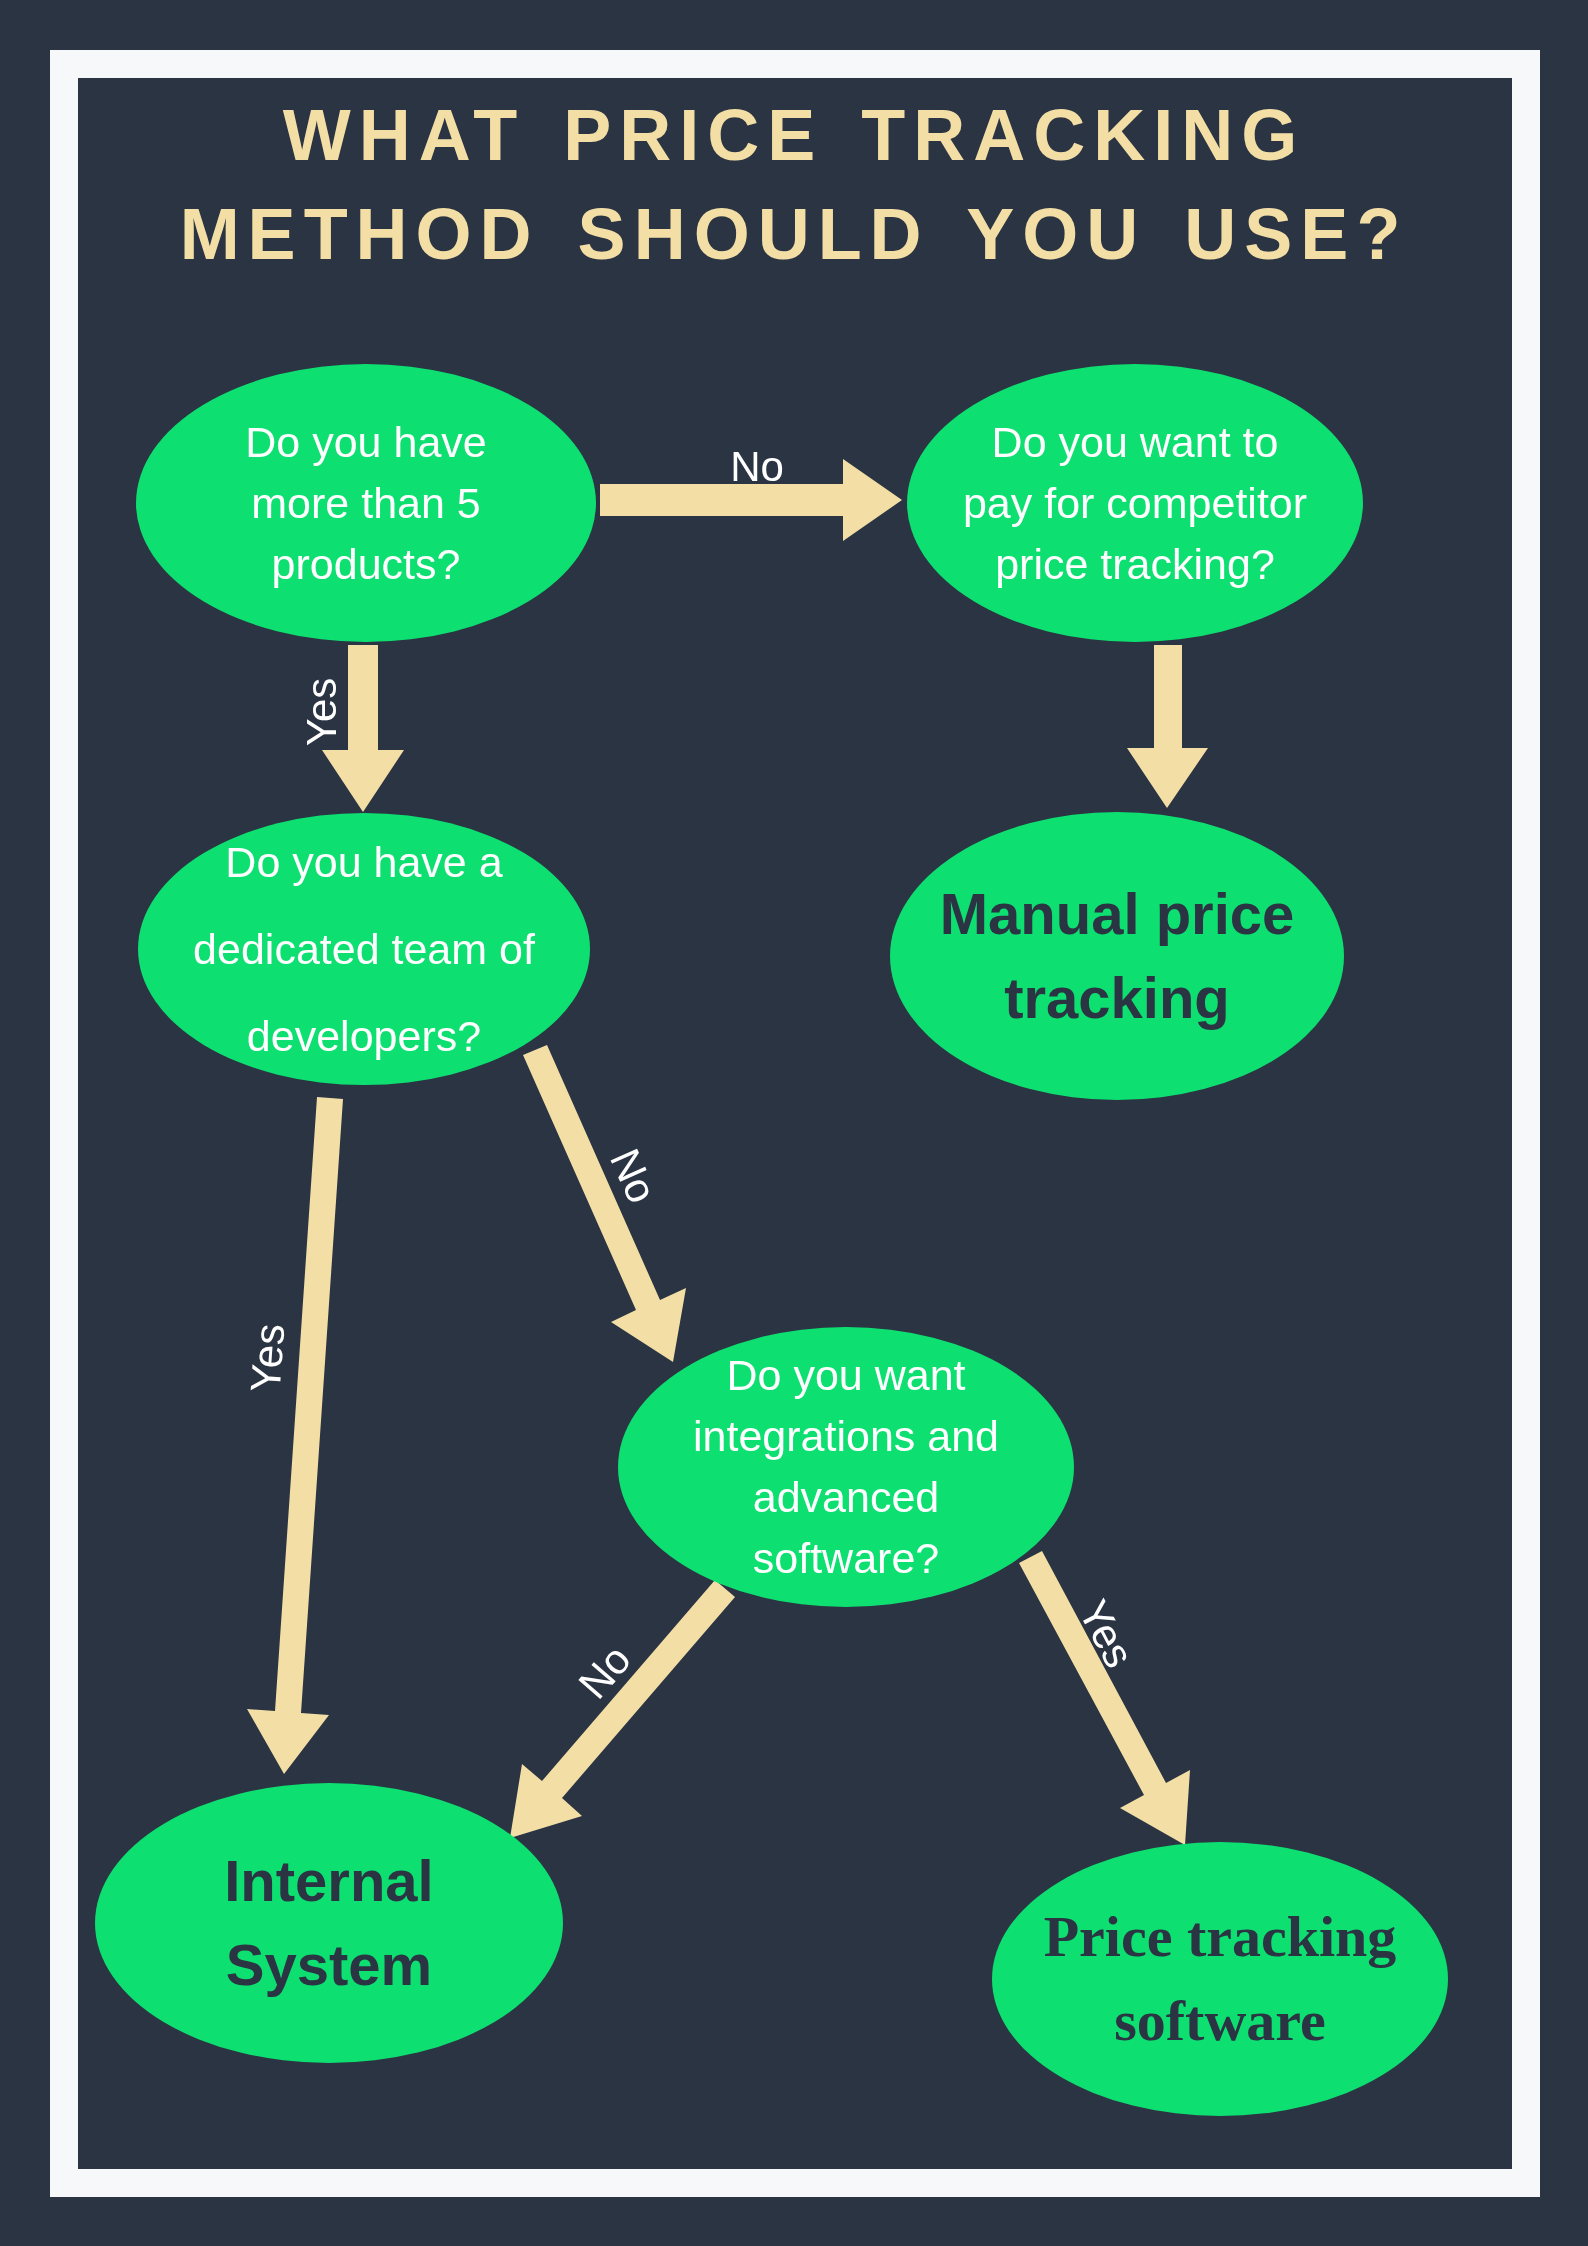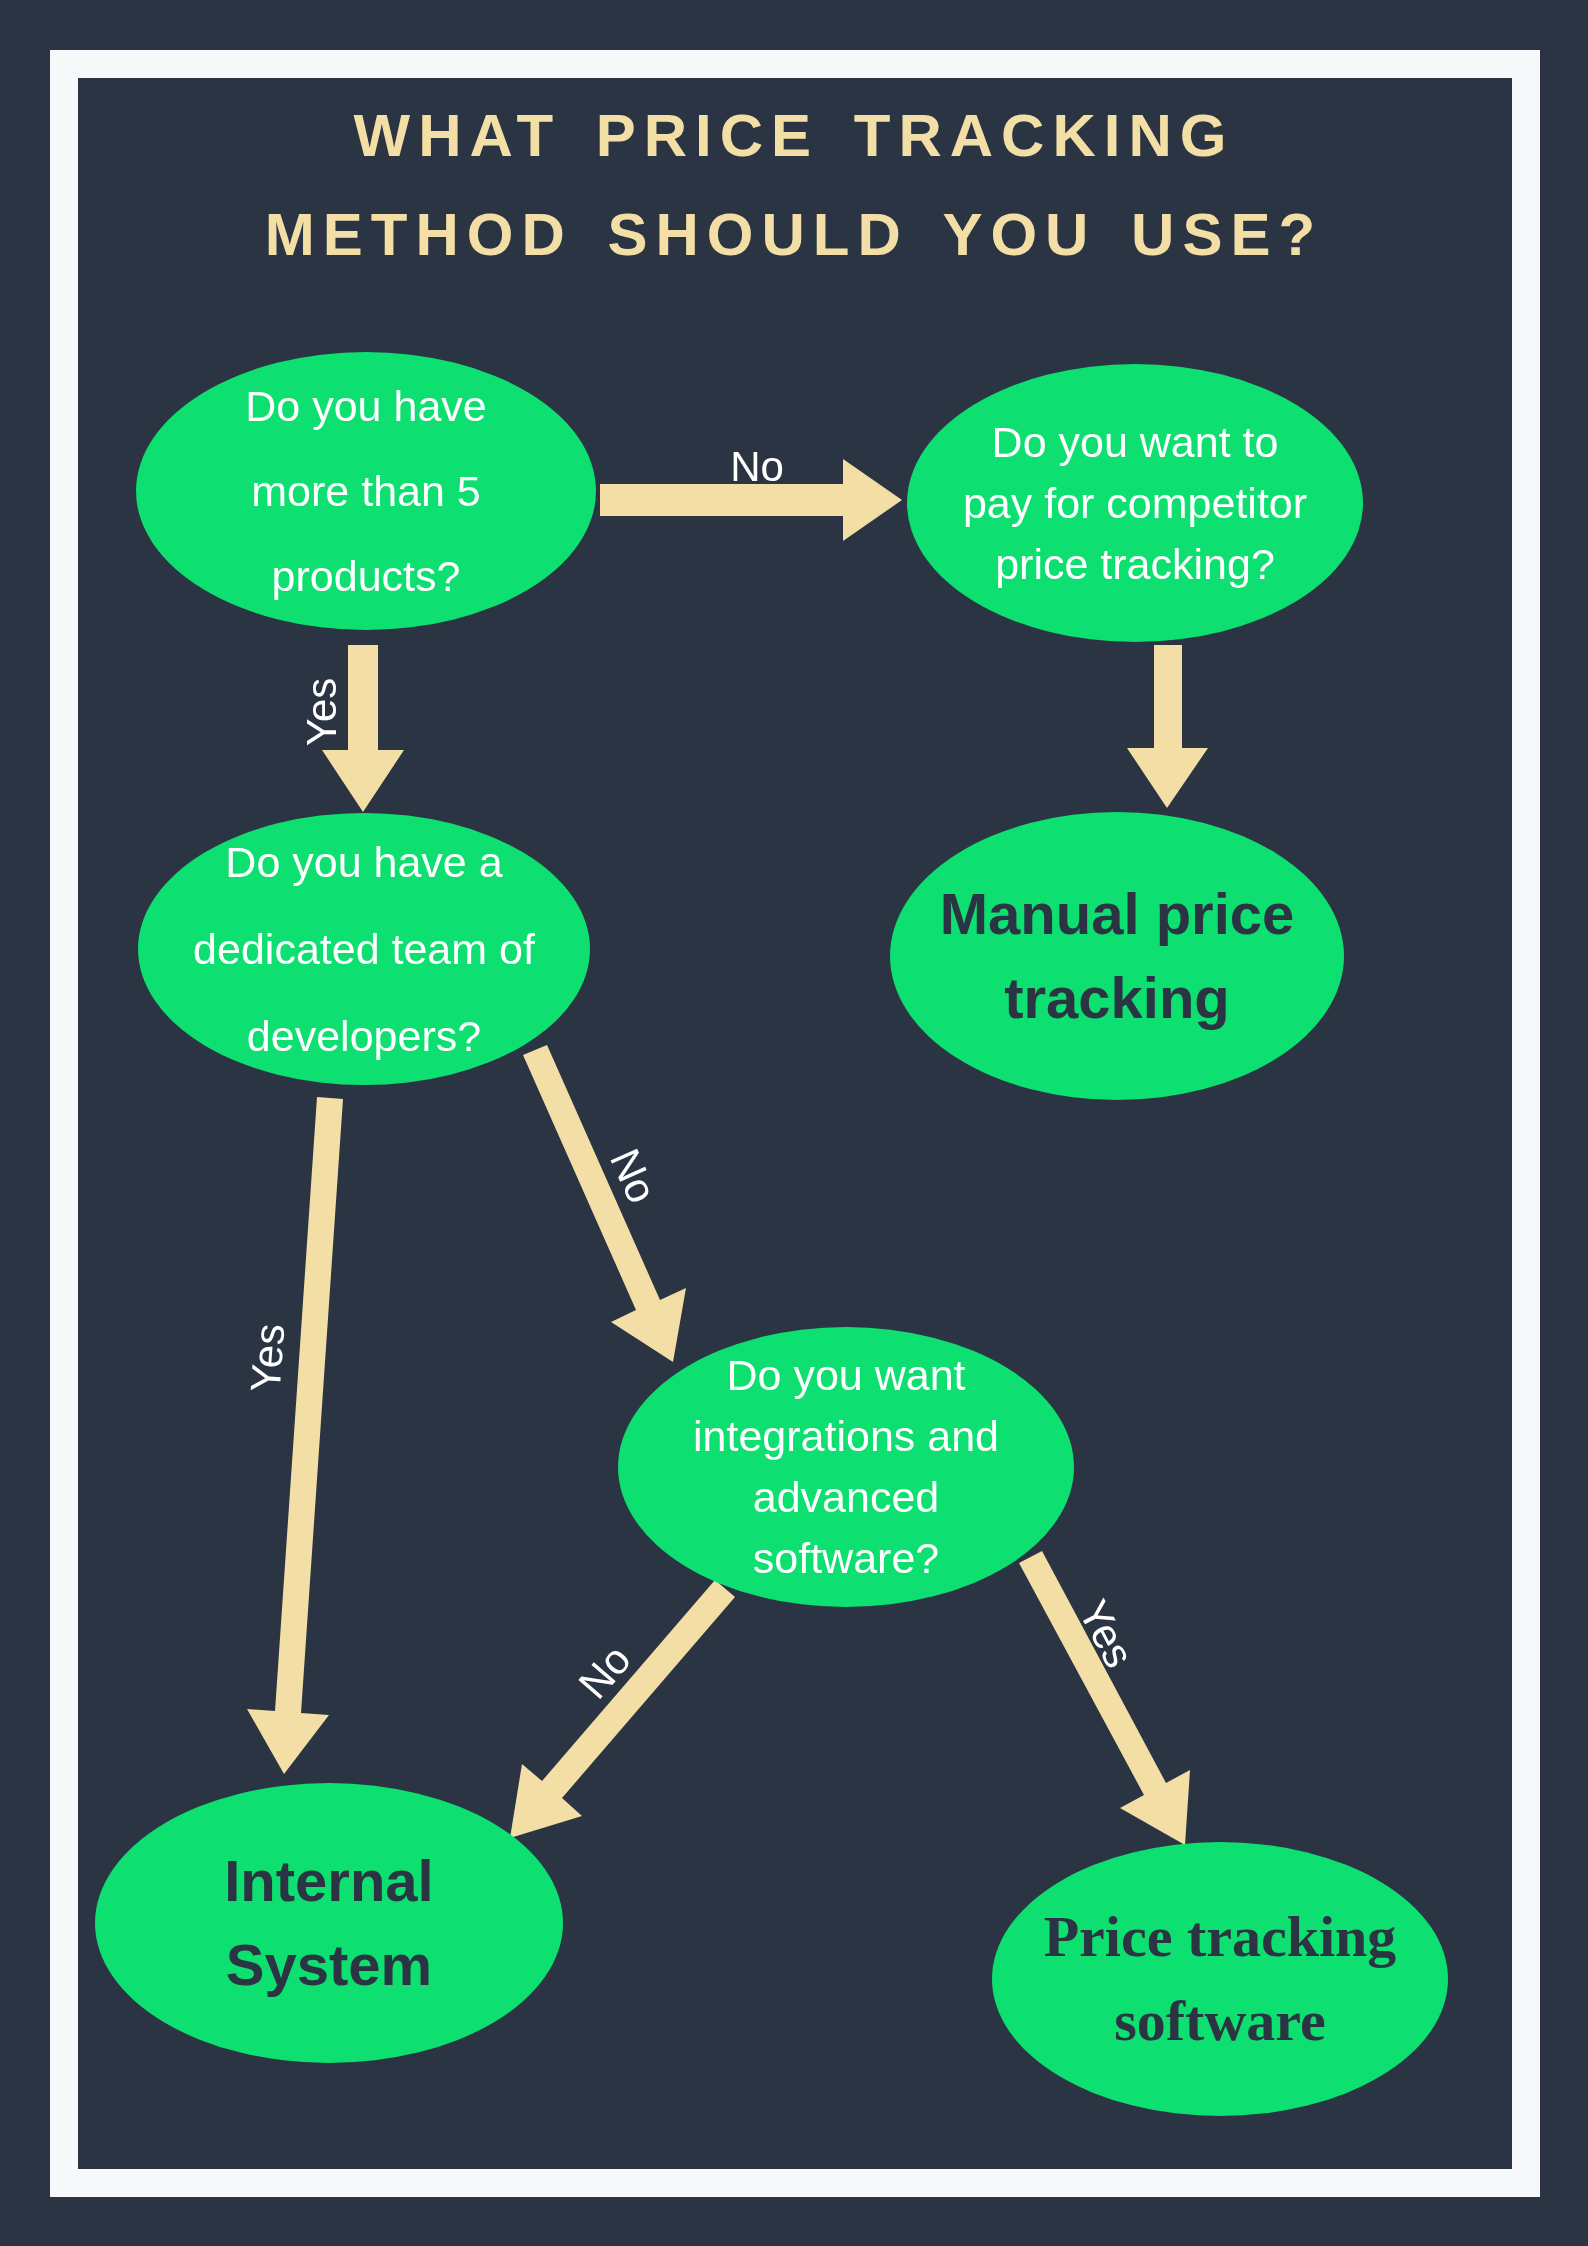--- a/index.html
+++ b/index.html
@@ -25,21 +25,21 @@
     border:28px solid var(--panel_frame);
     pointer-events:none;
   }
   .title{
     position:absolute;
     left:0;right:0;
     top:86px;
     text-align:center;
     color:var(--title_text);
     font-weight:700;
-    font-size:60px;
+    font-size:72px;
     line-height:99px;
     letter-spacing:8px;
     word-spacing:10px;
   }
   .node{
     position:absolute;
     border-radius:50%;
     background:var(--node_fill);
     display:flex;
     flex-direction:column;
@@ -86,21 +86,21 @@
   <svg class="arrows" width="1588" height="2246" viewBox="0 0 1588 2246">
     <polygon class="arrow" points="600,484 843,484 843,459 902,500 843,541 843,516 600,516"></polygon>
     <polygon class="arrow" points="348,645 378,645 378,750 404,750 363,812 322,750 348,750"></polygon>
     <polygon class="arrow" points="1154,645 1182,645 1182,748 1208,748 1167,808 1127,748 1154,748"></polygon>
     <polygon class="arrow" points="317,1097 343,1099 301,1713 329,1715 284,1774 247,1709 275,1711"></polygon>
     <polygon class="arrow" points="523,1055 547,1045 660,1300 686,1288 673,1362 611,1322 636,1310"></polygon>
     <polygon class="arrow" points="715,1580 735,1597 562,1798 582,1816 510,1838 522,1764 542,1781"></polygon>
     <polygon class="arrow" points="1019,1563 1042,1551 1166,1783 1190,1770 1185,1845 1120,1808 1144,1795"></polygon>
   </svg>
 
-  <div class="node question" style="left:136px;top:352px;width:460px;height:278px;gap:24px;">
+  <div class="node question" style="left:136px;top:364px;width:460px;height:278px;">
     <div>Do you have</div>
     <div>more than 5</div>
     <div>products?</div>
   </div>
 
   <div class="node question" style="left:907px;top:364px;width:456px;height:278px;">
     <div>Do you want to</div>
     <div>pay for competitor</div>
     <div>price tracking?</div>
   </div>

